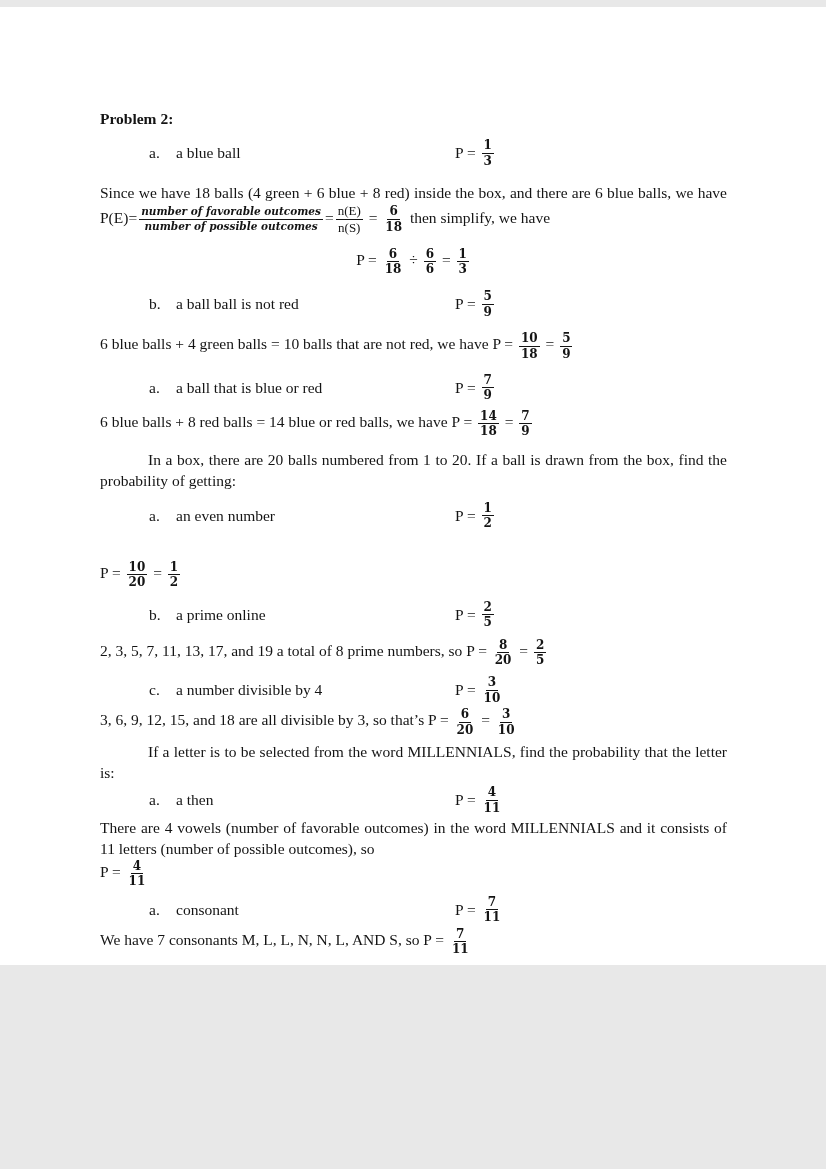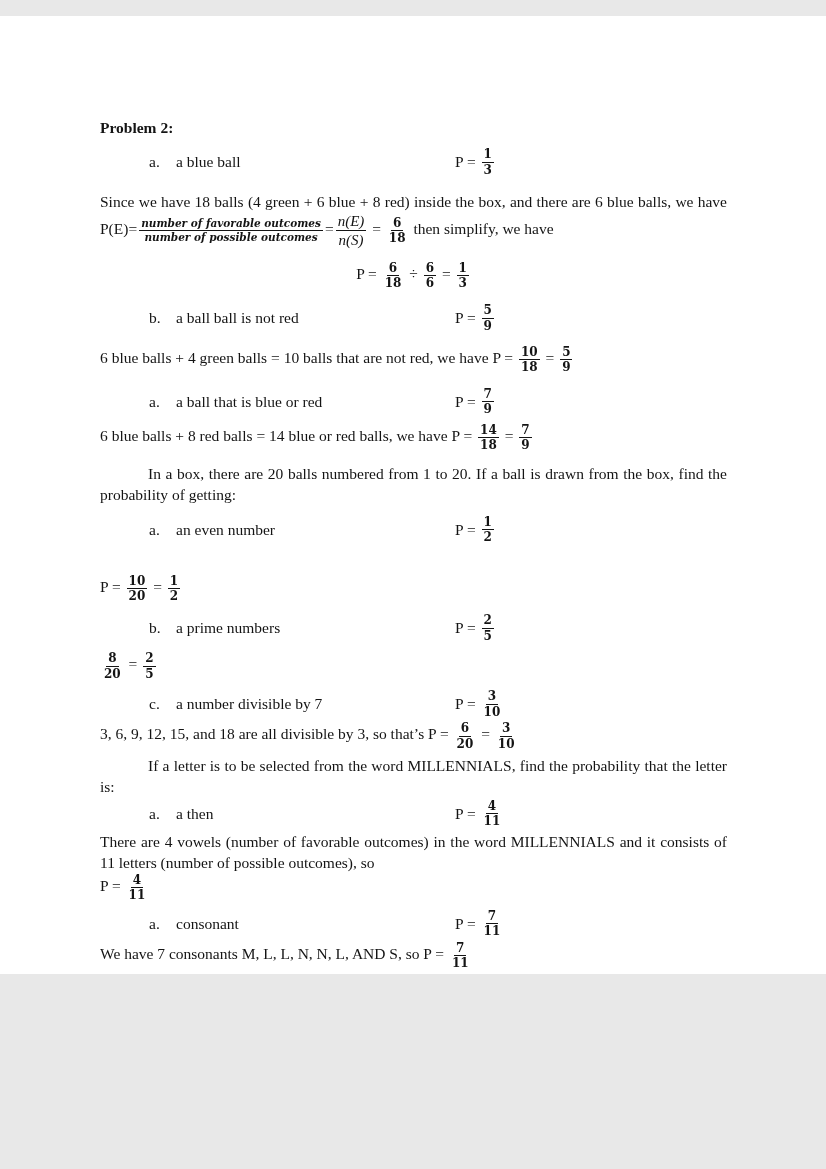--- a/index.html
+++ b/index.html
@@ -1,17 +1,17 @@
 <!DOCTYPE html>
 <html><head>
 <meta charset="utf-8">
 <style>
   html,body{margin:0;padding:0;background:#e8e8e8;}
   .page{
-    position:relative;width:826px;height:958px;margin:16px auto;background:#ffffff;
+    position:relative;width:826px;height:958px;margin:7px auto;background:#ffffff;
     font-family:"Liberation Serif",serif;font-size:15.5px;color:#141414;overflow:hidden;
   }
   .content{position:absolute;left:100px;top:103px;width:627px;}
   .heading{font-weight:700;}
   .para{text-align:justify;line-height:21px;}
   .para.indent{text-indent:48px;}
   .mt4{margin-top:4px}.mt6{margin-top:6px}.mt8{margin-top:8px}
   .mt10{margin-top:10px}.mt12{margin-top:12px}
   .item-row{position:relative;display:flex;align-items:center;padding-left:49px;min-height:34px;}
   .item-label{display:inline-block;width:27px;flex:0 0 27px;}
@@ -20,21 +20,21 @@
   .equation{text-align:center;line-height:34px;}
   .equation .frac, .para .frac{vertical-align:middle;}
   .frac{
     display:inline-flex;flex-direction:column;align-items:center;justify-content:center;
     font-family:"DejaVu Serif",serif;font-weight:700;font-size:12px;line-height:1.2;
     margin:0 2px;vertical-align:middle;
   }
   .frac .num{border-bottom:1px solid #141414;padding:0 2px;}
   .frac .den{padding:0 2px;}
   .frac.frac-words{font-size:10.5px;font-style:italic;line-height:1.25;}
-  .frac.frac-italic{font-weight:400;font-style:italic;font-size:15px;font-family:"Liberation Serif",serif;}
+  .frac.frac-italic{font-weight:400;font-size:13px;font-family:"Liberation Serif",serif;}
   .page-number{position:absolute;left:0;right:0;top:1080px;text-align:center;font-size:15px;color:#141414;}
   .watermark{
     position:absolute;left:0;right:0;top:1117px;text-align:left;
     font-family:"DejaVu Sans",sans-serif;font-size:21px;color:#8b5cf6;letter-spacing:.5px;
   }
 </style>
 </head>
 <body>
 
 <div class="page">
@@ -105,34 +105,34 @@
     <div class="para mt6"><br><span>P = </span><span class="frac">
           <span class="num">10</span>
           <span class="den">20</span>
         </span><span> = </span><span class="frac">
           <span class="num">1</span>
           <span class="den">2</span>
         </span></div>
 
     <div class="item-row mt8">
       <span class="item-label">b.</span>
-      <span class="item-text">a prime numbers</span>
+      <span class="item-text">a prime online</span>
       <span class="answer"><span>P = </span><span class="frac"><span class="num">2</span><span class="den">5</span></span></span>
     </div>
-    <div class="para mt6"><span class="frac">
+    <div class="para mt6"><span>2, 3, 5, 7, 11, 13, 17, and 19 a total of 8 prime numbers, so P = </span><span class="frac">
           <span class="num">8</span>
           <span class="den">20</span>
         </span><span> = </span><span class="frac">
           <span class="num">2</span>
           <span class="den">5</span>
         </span></div>
 
     <div class="item-row mt6">
       <span class="item-label">c.</span>
-      <span class="item-text">a number divisible by 7</span>
+      <span class="item-text">a number divisible by 4</span>
       <span class="answer"><span>P = </span><span class="frac"><span class="num">3</span><span class="den">10</span></span></span>
     </div>
     <div class="para"><span>3, 6, 9, 12, 15, and 18 are all divisible by 3, so that’s P = </span><span class="frac">
           <span class="num">6</span>
           <span class="den">20</span>
         </span><span> = </span><span class="frac">
           <span class="num">3</span>
           <span class="den">10</span>
         </span></div>
 

